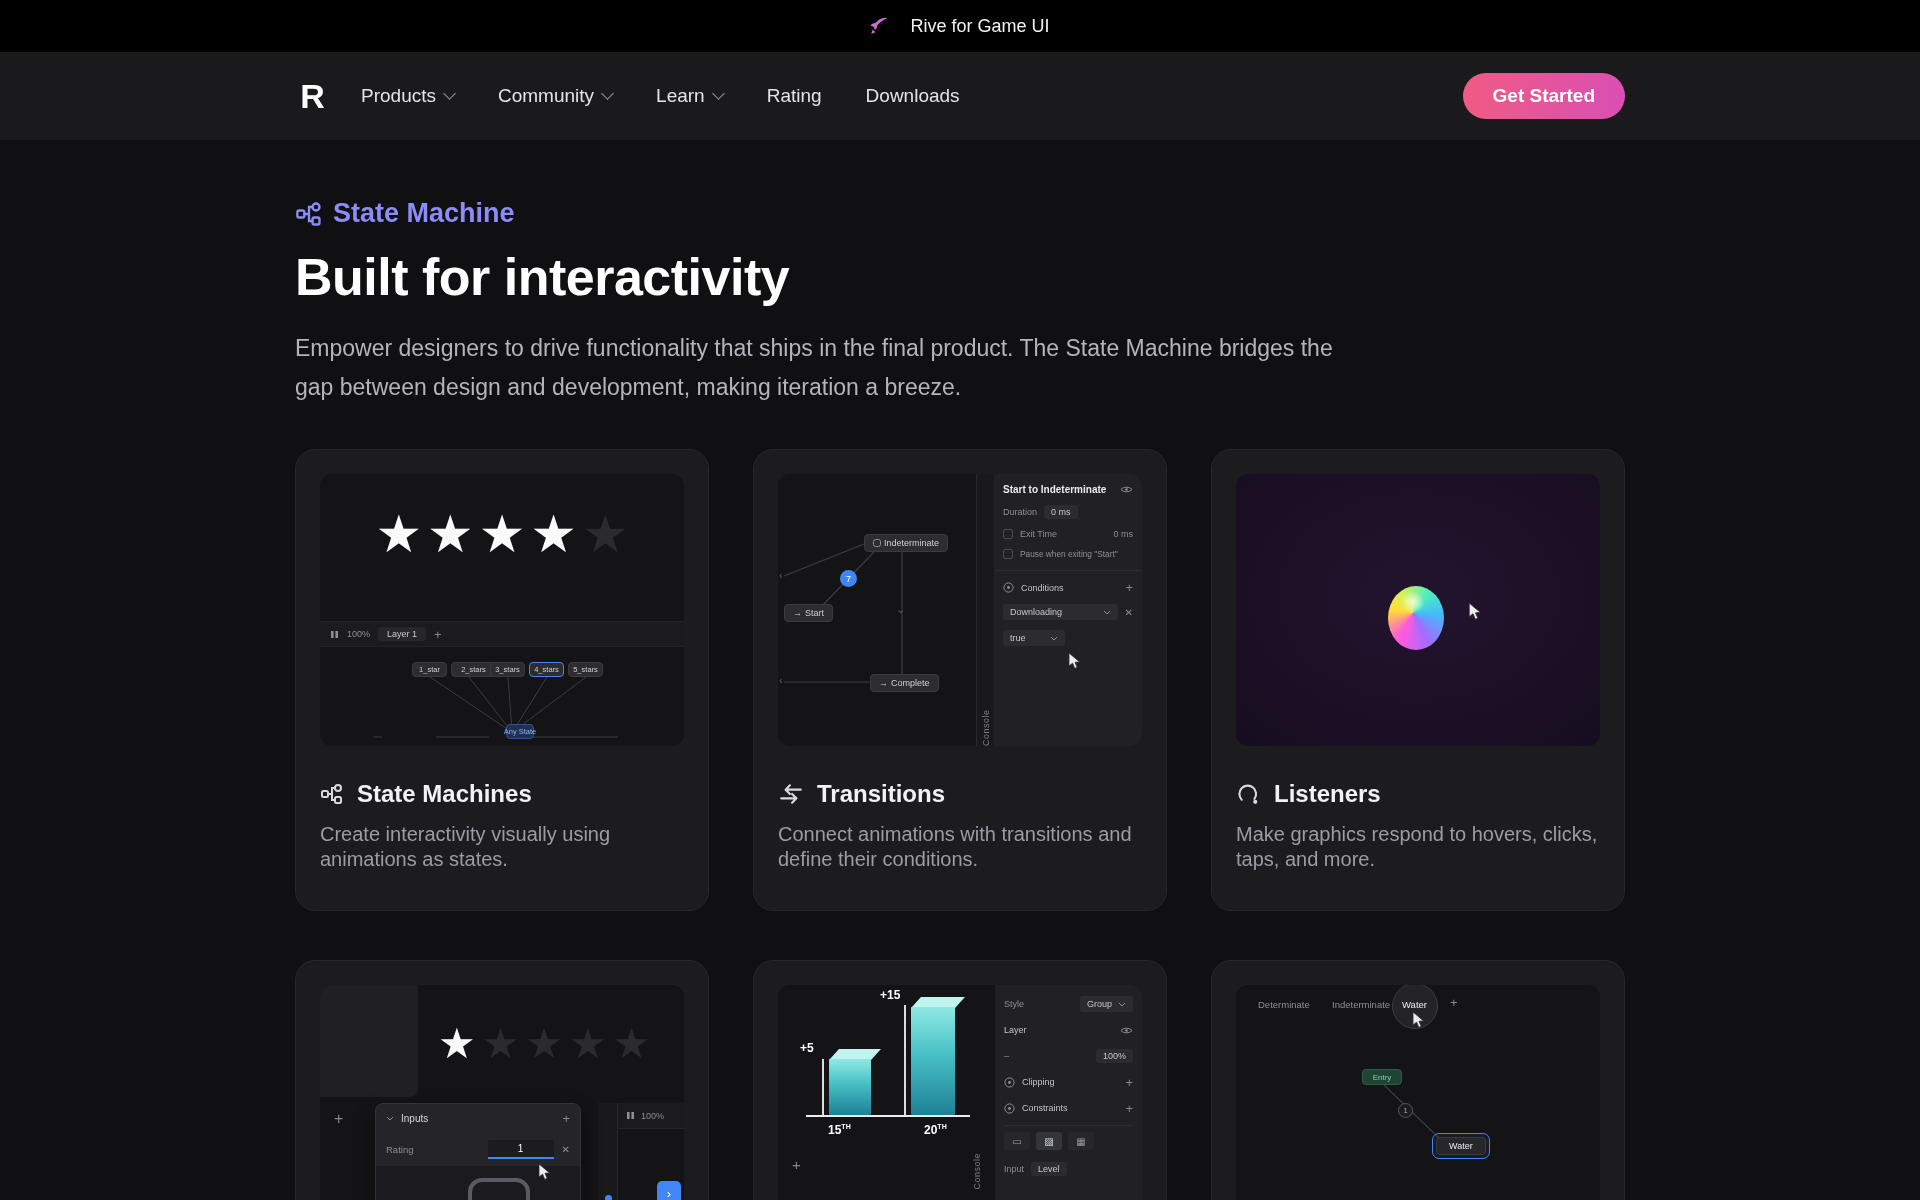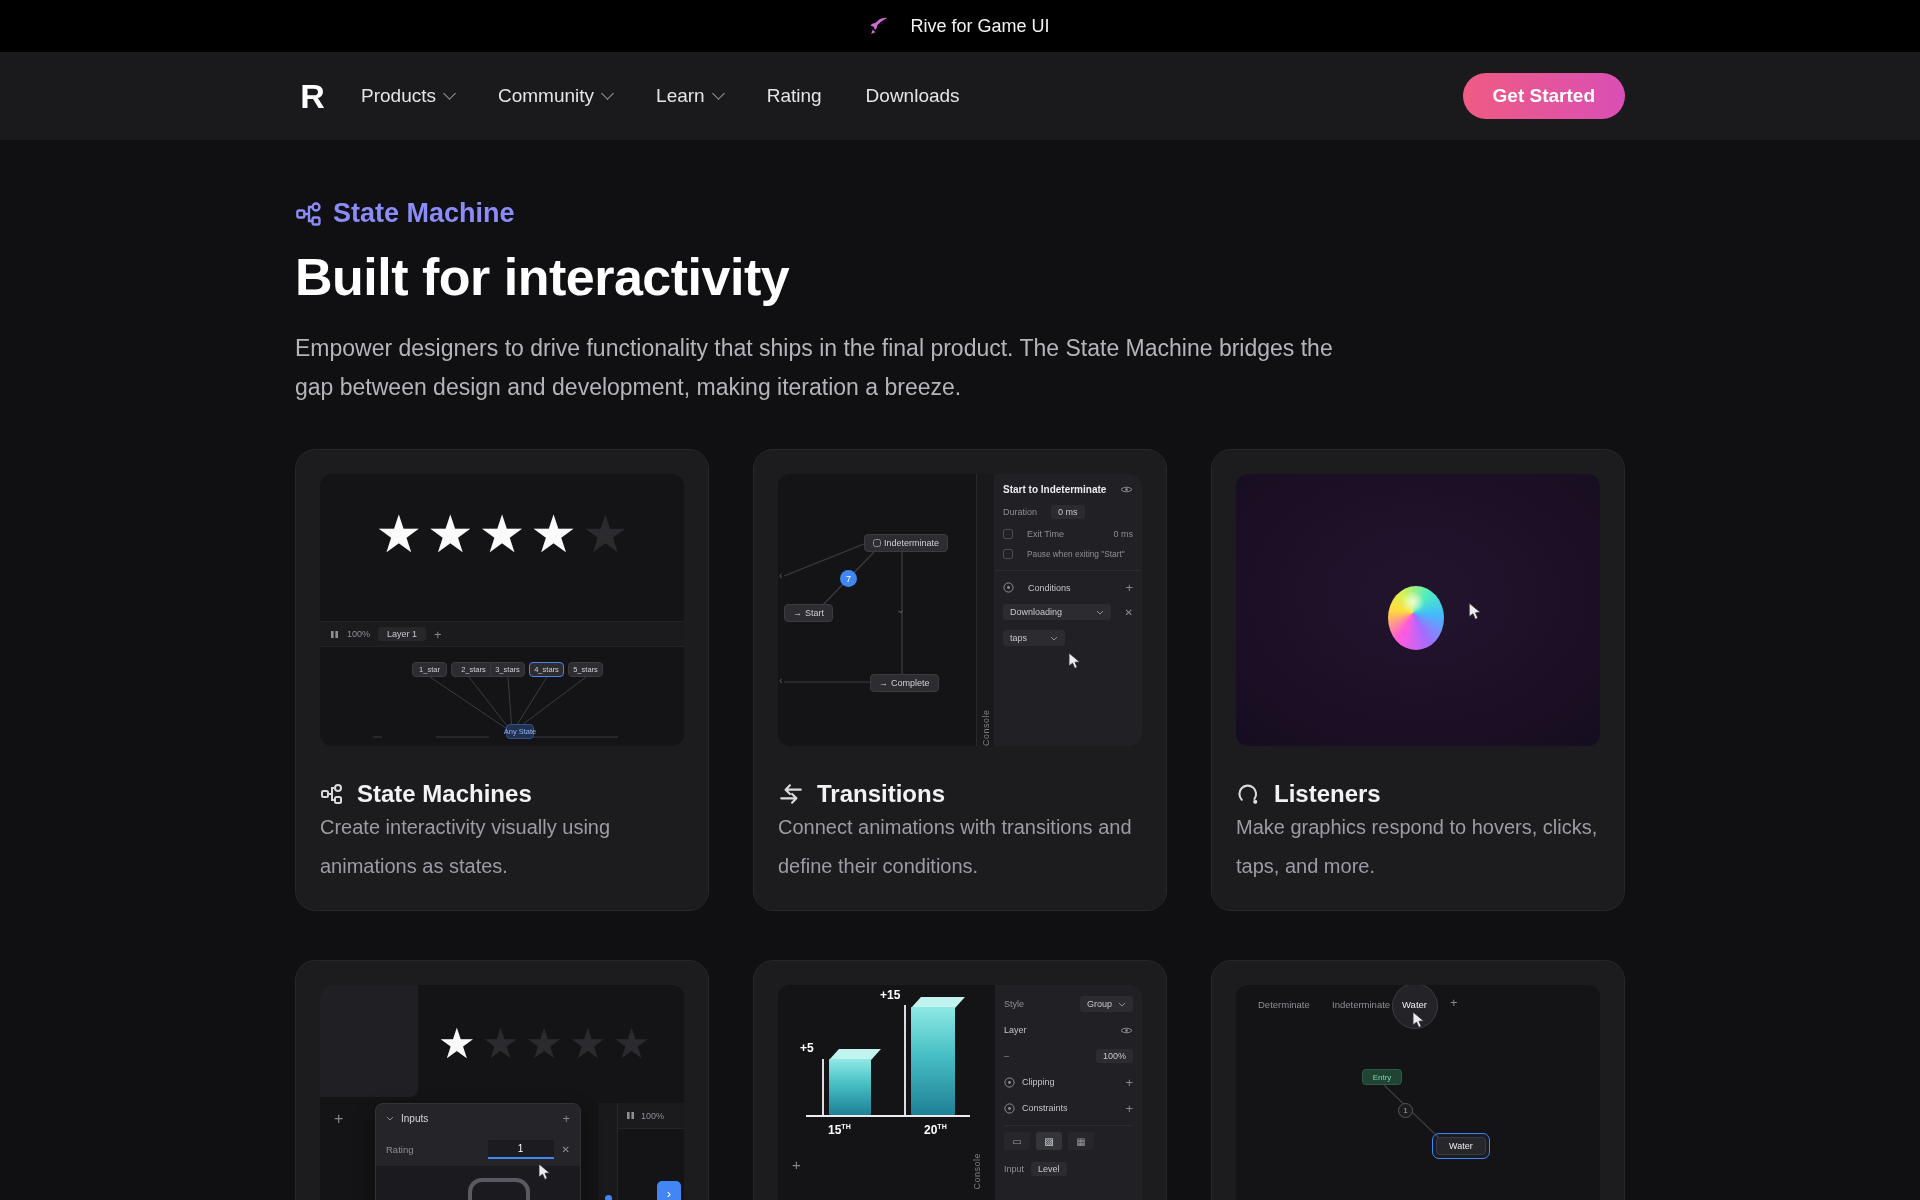--- a/index.html
+++ b/index.html
@@ -30,21 +30,21 @@
   .hero h1 { margin-top:18px; font-size:52px; line-height:60px; font-weight:800; color:#fff; letter-spacing:-0.5px; }
   .hero p { margin-top:22px; max-width:1040px; font-size:23px; line-height:39px; color:#b4b4bb; }
 
   
   .grid { margin-top:42px; display:grid; grid-template-columns:repeat(3,1fr); gap:49px 44px; }
   .card { height:462px; background:#1c1c1f; border:1px solid #27272b; border-radius:20px; padding:24px; }
   .card-img { position:relative; height:272px; border-radius:12px; background:#141416; overflow:hidden; }
   .card-head { margin-top:34px; display:flex; align-items:center; gap:13px; }
   .card-head h3 { font-size:24px; font-weight:700; color:#f2f2f4; }
   .card-head svg { color:#d9d9de; }
-  .card-desc { font-size:20px; line-height:39px; color:#9b9ca4; }
+  .card-desc { margin-top:14px; font-size:20px; line-height:25px; color:#9b9ca4; }
 
   
   .mini-label { font-size:9px; color:#8e8e96; }
   .chip { font-size:9px; color:#c7c7cd; background:#2b2b30; border-radius:3px; padding:2px 7px; white-space:nowrap; }
   .mini-select { display:flex; align-items:center; gap:6px; font-size:9px; color:#c7c7cd; background:#2b2b30;
     border-radius:3px; padding:3px 7px; }
   .checkbox { width:10px; height:10px; border:1px solid #4a4a52; border-radius:2px; flex:none; }
   .vtext { writing-mode:vertical-rl; transform:rotate(180deg); font-size:9px; color:#7f7f87; letter-spacing:0.5px; }
   .pill { position:absolute; display:flex; align-items:center; justify-content:center; gap:3px;
     background:#2c2c31; border:1px solid #3a3a40; border-radius:4px; color:#cfcfd5;
@@ -63,21 +63,21 @@
   .c1-node { height:15px; padding:0 5px; }
   .n-entry { background:#1f4434; border-color:#2c5c46; color:#7ed3a8; }
   .n-any { background:#20304e; border-color:#33518a; color:#8fb2f2; }
   .n-sel { border-color:#4c82f0; }
 
   
   .c2-graph { position:absolute; inset:0 166px 0 0; }
   .c2-console { position:absolute; top:0; bottom:0; right:148px; width:18px; background:#19191c;
     border-left:1px solid #28282d; display:flex; justify-content:center; padding-top:26px; }
   .c2-panel { position:absolute; top:0; bottom:0; right:0; width:148px; background:#202025; padding:10px 9px; }
-  .c2-row { display:flex; align-items:center; gap:14px; margin-top:10px; }
+  .c2-row { display:flex; align-items:center; gap:7px; margin-top:10px; }
   .c2-title { font-size:10px; font-weight:700; color:#ececf0; display:flex; align-items:center; justify-content:space-between; }
   .c2-divider { height:1px; background:#2c2c31; margin:11px -9px 0; }
   .node-badge { position:absolute; width:17px; height:17px; border-radius:50%; background:#4285f4;
     color:#fff; font-size:9px; display:flex; align-items:center; justify-content:center; }
   .gchev { position:absolute; color:#5c5c64; font-size:11px; line-height:1; }
 
   
   .c3 { background:radial-gradient(120% 120% at 50% 45%, #23142e 0%, #170d20 60%, #120a1a 100%); }
   .orb { position:absolute; left:152px; top:112px; width:56px; height:64px; border-radius:50%;
     background:conic-gradient(from 210deg at 45% 42%, #f95fd0, #ffd84f 18%, #d9f06a 34%, #5fe8c0 52%, #4fb8f0 68%, #a06ef0 84%, #f95fd0);
@@ -335,21 +335,21 @@
             <div class="mini-select" style="flex:1">
               <span>Downloading</span>
               <svg class="icon" style="margin-left:auto" width="8" height="5" viewBox="0 0 8 5">
                   <path d="M1 1l3 3 3-3" fill="none" stroke="#8e8e96"></path>
                 </svg>
             </div>
             <span style="color:#8e8e96;font-size:10px">✕</span>
           </div>
           <div class="c2-row">
             <div class="mini-select" style="width:62px">
-              <span>taps</span>
+              <span>true</span>
               <svg class="icon" style="margin-left:auto" width="8" height="5" viewBox="0 0 8 5">
                   <path d="M1 1l3 3 3-3" fill="none" stroke="#8e8e96"></path>
                 </svg>
             </div>
           </div>
           <svg class="cursor" style="left:74px;top:178px" width="13" height="19" viewBox="0 0 13 19">
             <path d="M1 1v13l3.6-2.8 2.2 5.2 2.4-1.1-2.2-5 4.6-.4z" fill="#ededf0" stroke="#2a2a2e" stroke-width="0.8"></path>
             </svg>
         </div>
       </div>

